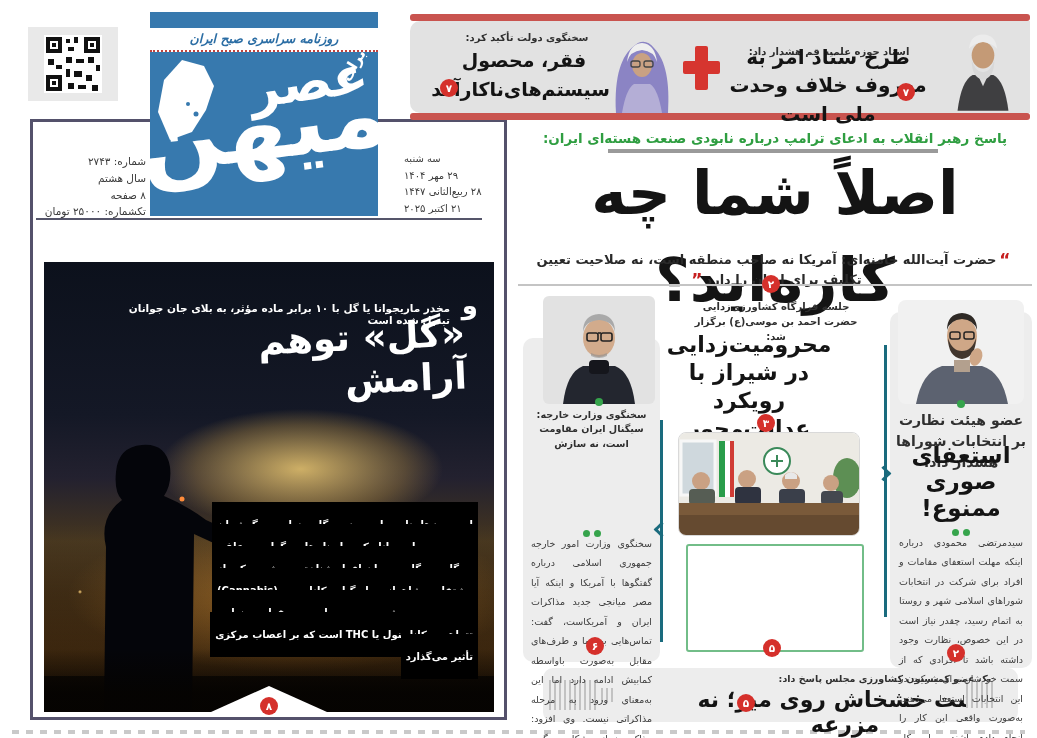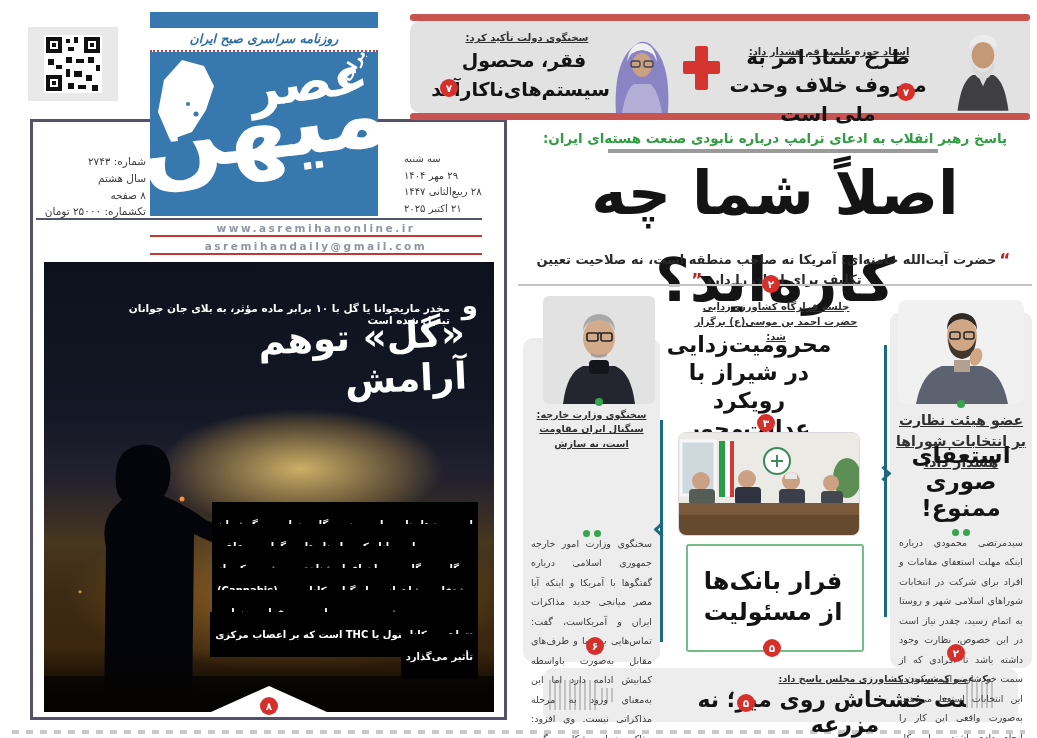--- a/index.html
+++ b/index.html
@@ -1,20 +1,20 @@
 <!DOCTYPE html>
 <html lang="fa" dir="rtl"><head>
 <meta charset="utf-8">
 <style>
   html,body{margin:0;padding:0;background:#fff;}
   #page{position:relative;width:1037px;height:738px;background:#fff;overflow:hidden;
         font-family:"DejaVu Sans","Liberation Sans",sans-serif;direction:rtl;}
   .abs{position:absolute;}
   .center{text-align:center;}
-  .k{font-weight:bold;color:#2f2f2f;text-decoration:underline;}
+  .k{font-weight:bold;color:#2f2f2f;}
   .hl{font-weight:900;color:#141414;}
   .badge{position:absolute;width:18px;height:18px;border-radius:50%;background:#d5302b;color:#fff;
          font-size:10.5px;font-weight:bold;line-height:18px;text-align:center;z-index:30;}
   .body-txt{font-size:9.5px;line-height:2.05;text-align:justify;color:#3c3c3c;}
   .dots{text-align:center;}
   .dots i{display:inline-block;width:7px;height:7px;border-radius:50%;background:#36a44c;margin:0 2px;}
   .greendot{position:absolute;width:8px;height:8px;border-radius:50%;background:#36a44c;z-index:12;}
   .bars{position:absolute;background:repeating-linear-gradient(90deg,#c2c2c2 0 2px,#ededed 2px 5px);}
   .connector{position:absolute;width:3px;background:#1a6b7e;z-index:5;}
   .chev{position:absolute;width:8px;height:8px;border-top:3px solid #1a6b7e;border-right:3px solid #1a6b7e;z-index:6;}
@@ -128,26 +128,20 @@
 
   <div class="abs" style="left:404px;top:151px;width:78px;font-size:10px;line-height:1.65;color:#3b3b3b;text-align:left;z-index:6;">
     <div>سه شنبه</div>
     <div>۲۹ مهر ۱۴۰۴</div>
     <div>۲۸ ربیع‌الثانی ۱۴۴۷</div>
     <div>۲۱ اکتبر ۲۰۲۵</div>
   </div>
 
   <div class="abs" style="left:36px;top:218px;width:446px;height:2px;background:#55556a;z-index:5;"></div>
 
-  <div class="abs ltr" style="left:150px;top:222px;width:332px;text-align:center;font-size:10.5px;font-weight:bold;letter-spacing:2.5px;color:#8f97a6;z-index:6;">
-    <div>www.asremihanonline.ir</div>
-    <div class="redline"></div>
-    <div>asremihandaily@gmail.com</div>
-    <div class="redline"></div>
-  </div>
 
   <div id="logo" class="abs">
     <svg style="position:absolute;left:2px;top:40px" width="72" height="95" viewBox="0 0 72 95">
       <path d="M12,28 L30,8 L52,14 L62,34 L54,58 L40,80 L18,88 L6,60 Z" fill="#fff"></path>
       <circle cx="44" cy="62" r="2.5" fill="#3779ae"></circle>
         <circle cx="36" cy="52" r="2" fill="#3779ae"></circle>
     </svg>
     <div id="tagband"><span>روزنامه سراسری صبح ایران</span></div>
     <div class="calw" style="left:186px;top:44px;font-size:15px;transform:rotate(-58deg);">برای</div>
     <div class="calw" style="right:10px;top:40px;font-size:52px;transform:rotate(-8deg);">عصر</div>
@@ -235,21 +229,20 @@
     <circle cx="112" cy="48" r="9" fill="#caa183"></circle>
       <path d="M106,42 Q112,36 118,42 L118,46 L106,46 Z" fill="#e8e8e8"></path>
       <rect x="100" y="56" width="26" height="16" rx="4" fill="#3a3f4a"></rect>
     <circle cx="152" cy="50" r="8" fill="#caa183"></circle>
       <rect x="142" y="58" width="22" height="14" rx="4" fill="#44484f"></rect>
     <rect x="0" y="70" width="180" height="14" fill="#7a5a3a"></rect>
     <rect x="0" y="82" width="180" height="20" fill="#654a30"></rect>
   </svg>
 
   <div id="banks-box" class="abs"></div>
-  <div class="abs hl center" style="left:690px;top:566px;width:166px;font-size:24px;line-height:1.3;z-index:5;">فرار بانک‌ها از مسئولیت</div>
   <div class="badge" style="left:763px;top:639px;">۵</div>
 
   <div class="graybox" style="left:523px;top:338px;width:137px;height:324px;"></div>
   <svg class="abs" style="left:543px;top:296px;z-index:10;" width="112" height="108" viewBox="0 0 112 108">
     <rect width="112" height="108" rx="6" fill="#e2e2e2"></rect>
     <path d="M20,108 Q24,76 40,70 L72,70 Q88,76 92,108 Z" fill="#23262f"></path>
     <rect x="46" y="64" width="20" height="14" rx="4" fill="#15161c"></rect>
     <ellipse cx="56" cy="42" rx="16" ry="19" fill="#d2ab8c"></ellipse>
     <path d="M40,36 Q40,19 56,18 Q72,19 72,36 Q70,25 56,24 Q42,25 40,36" fill="#a9a9a9"></path>
     <rect x="44" y="37" width="11" height="8" rx="2" fill="none" stroke="#222" stroke-width="1.6"></rect>

